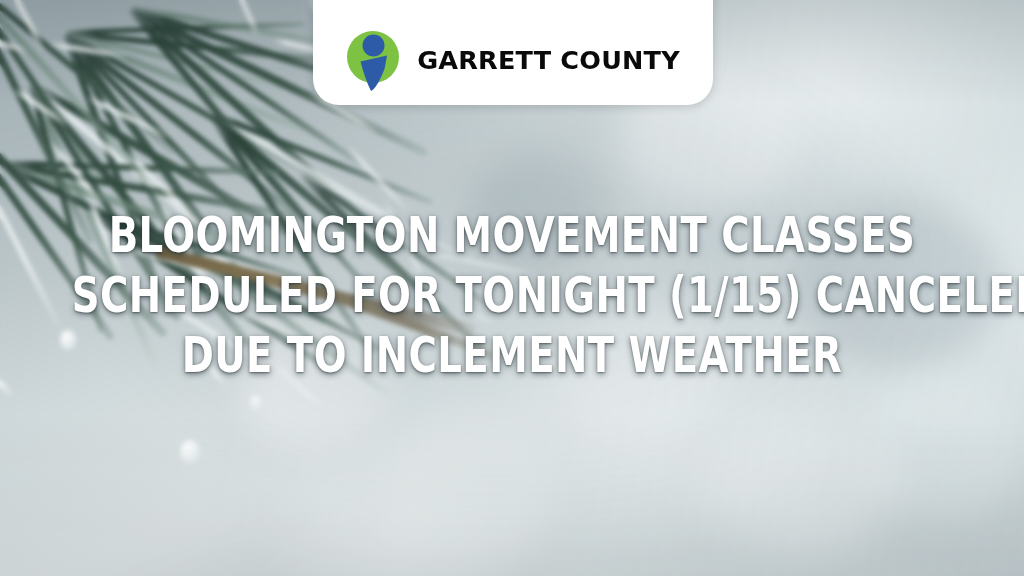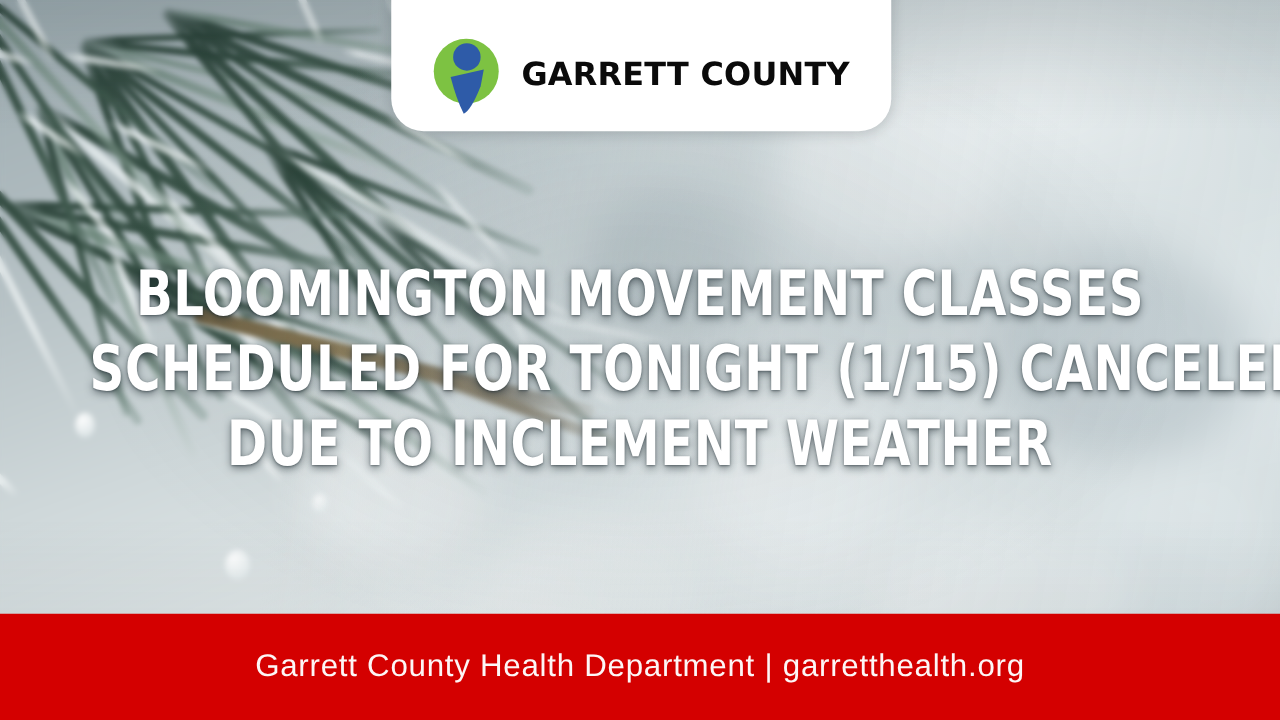--- a/index.html
+++ b/index.html
@@ -224,17 +224,14 @@
       </div>
     </div>
   </div>
 
   <div class="headline">
     <div>BLOOMINGTON MOVEMENT CLASSES</div>
     <div>SCHEDULED FOR TONIGHT (1/15) CANCELED</div>
     <div>DUE TO INCLEMENT WEATHER</div>
   </div>
 
-  <div class="footer">
-    <span class="footer-text">Garrett County Health Department | garretthealth.org</span>
-  </div>
 
 </div>
 
 </body></html>

